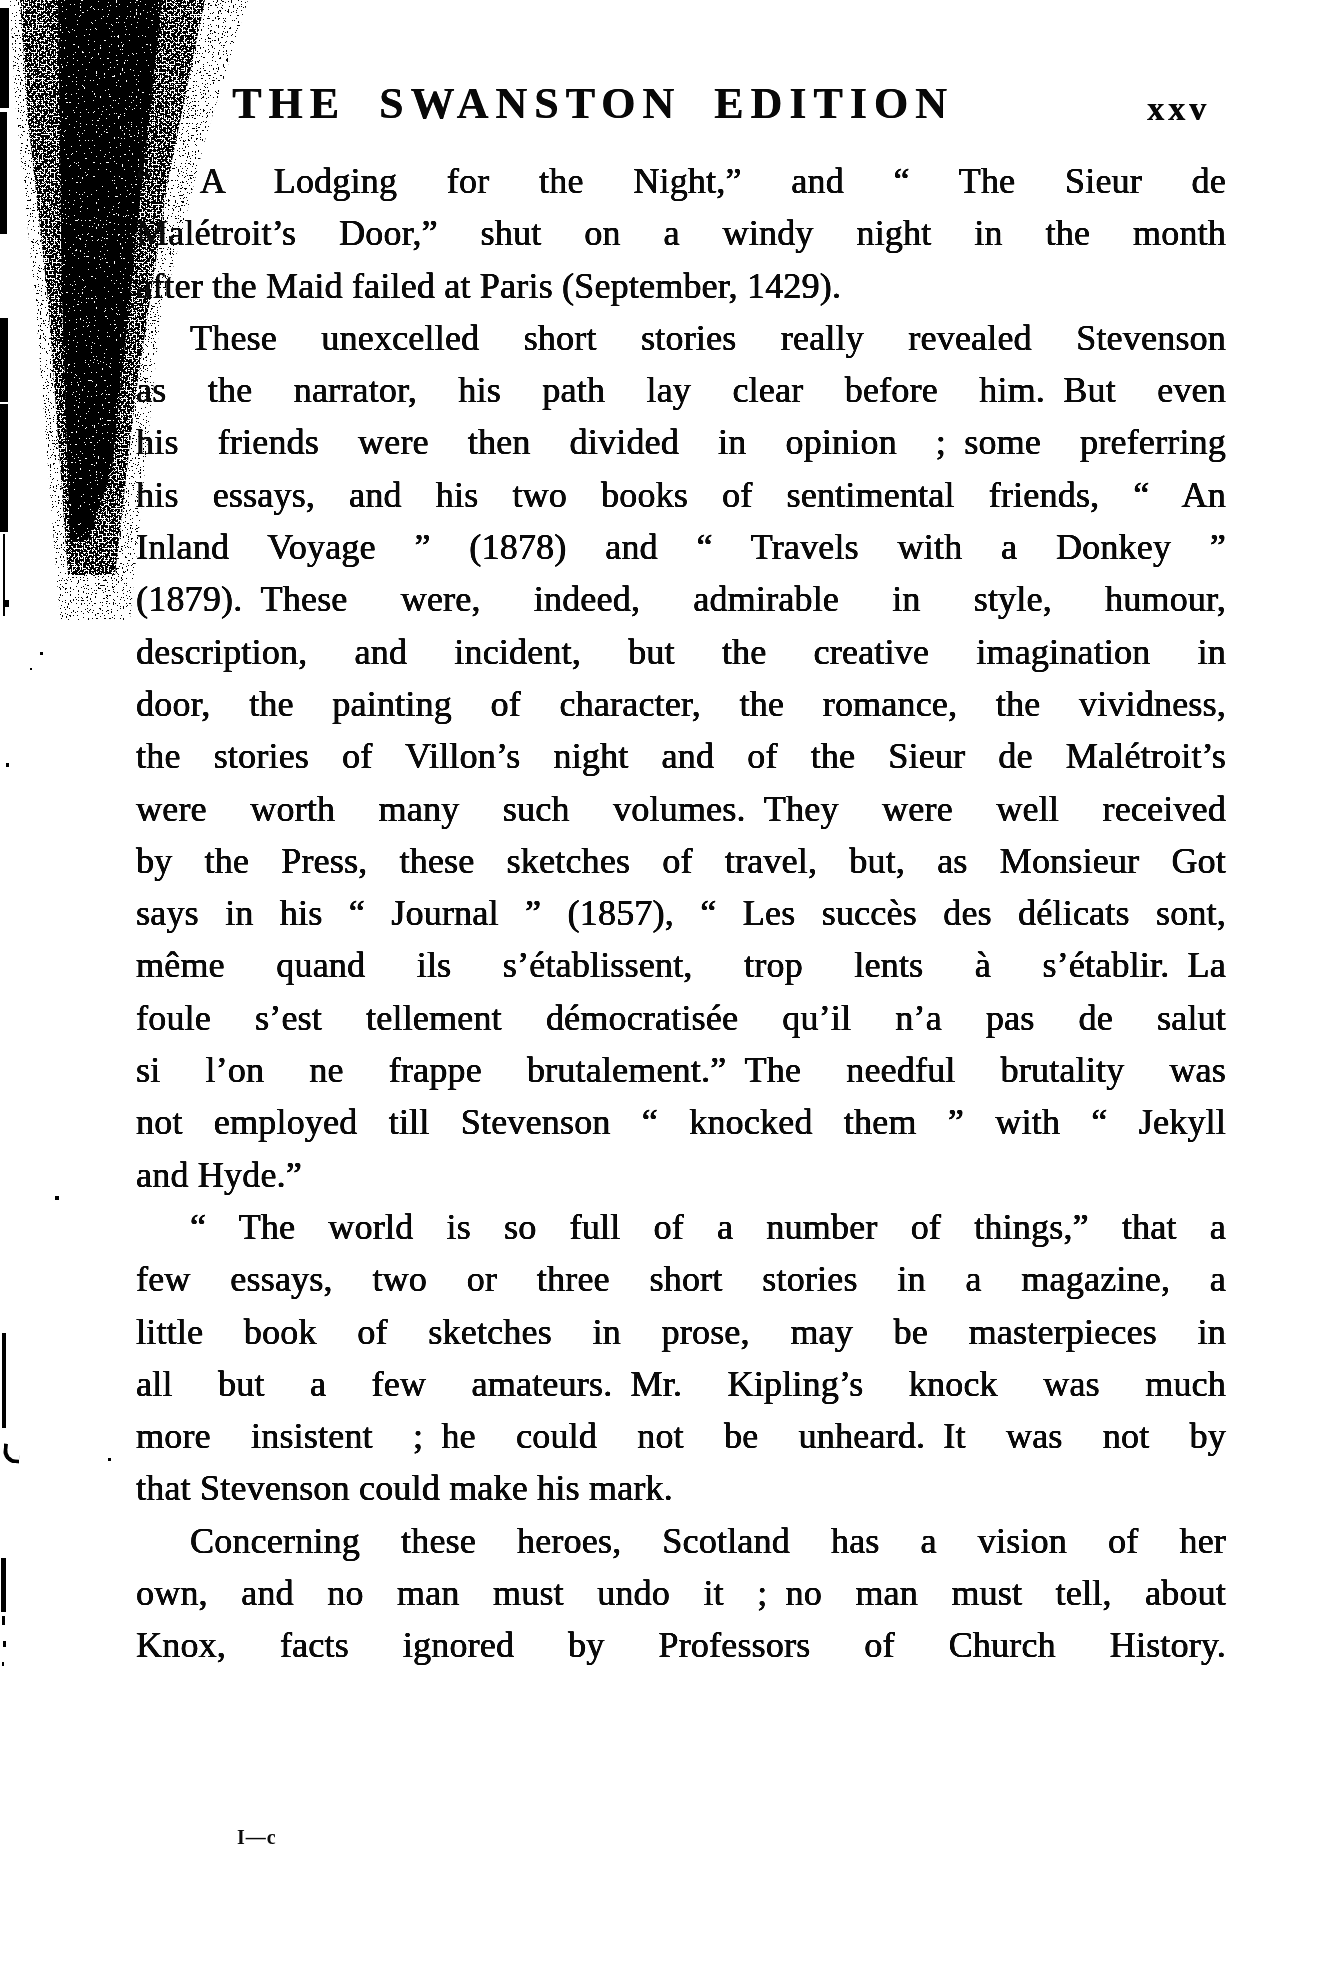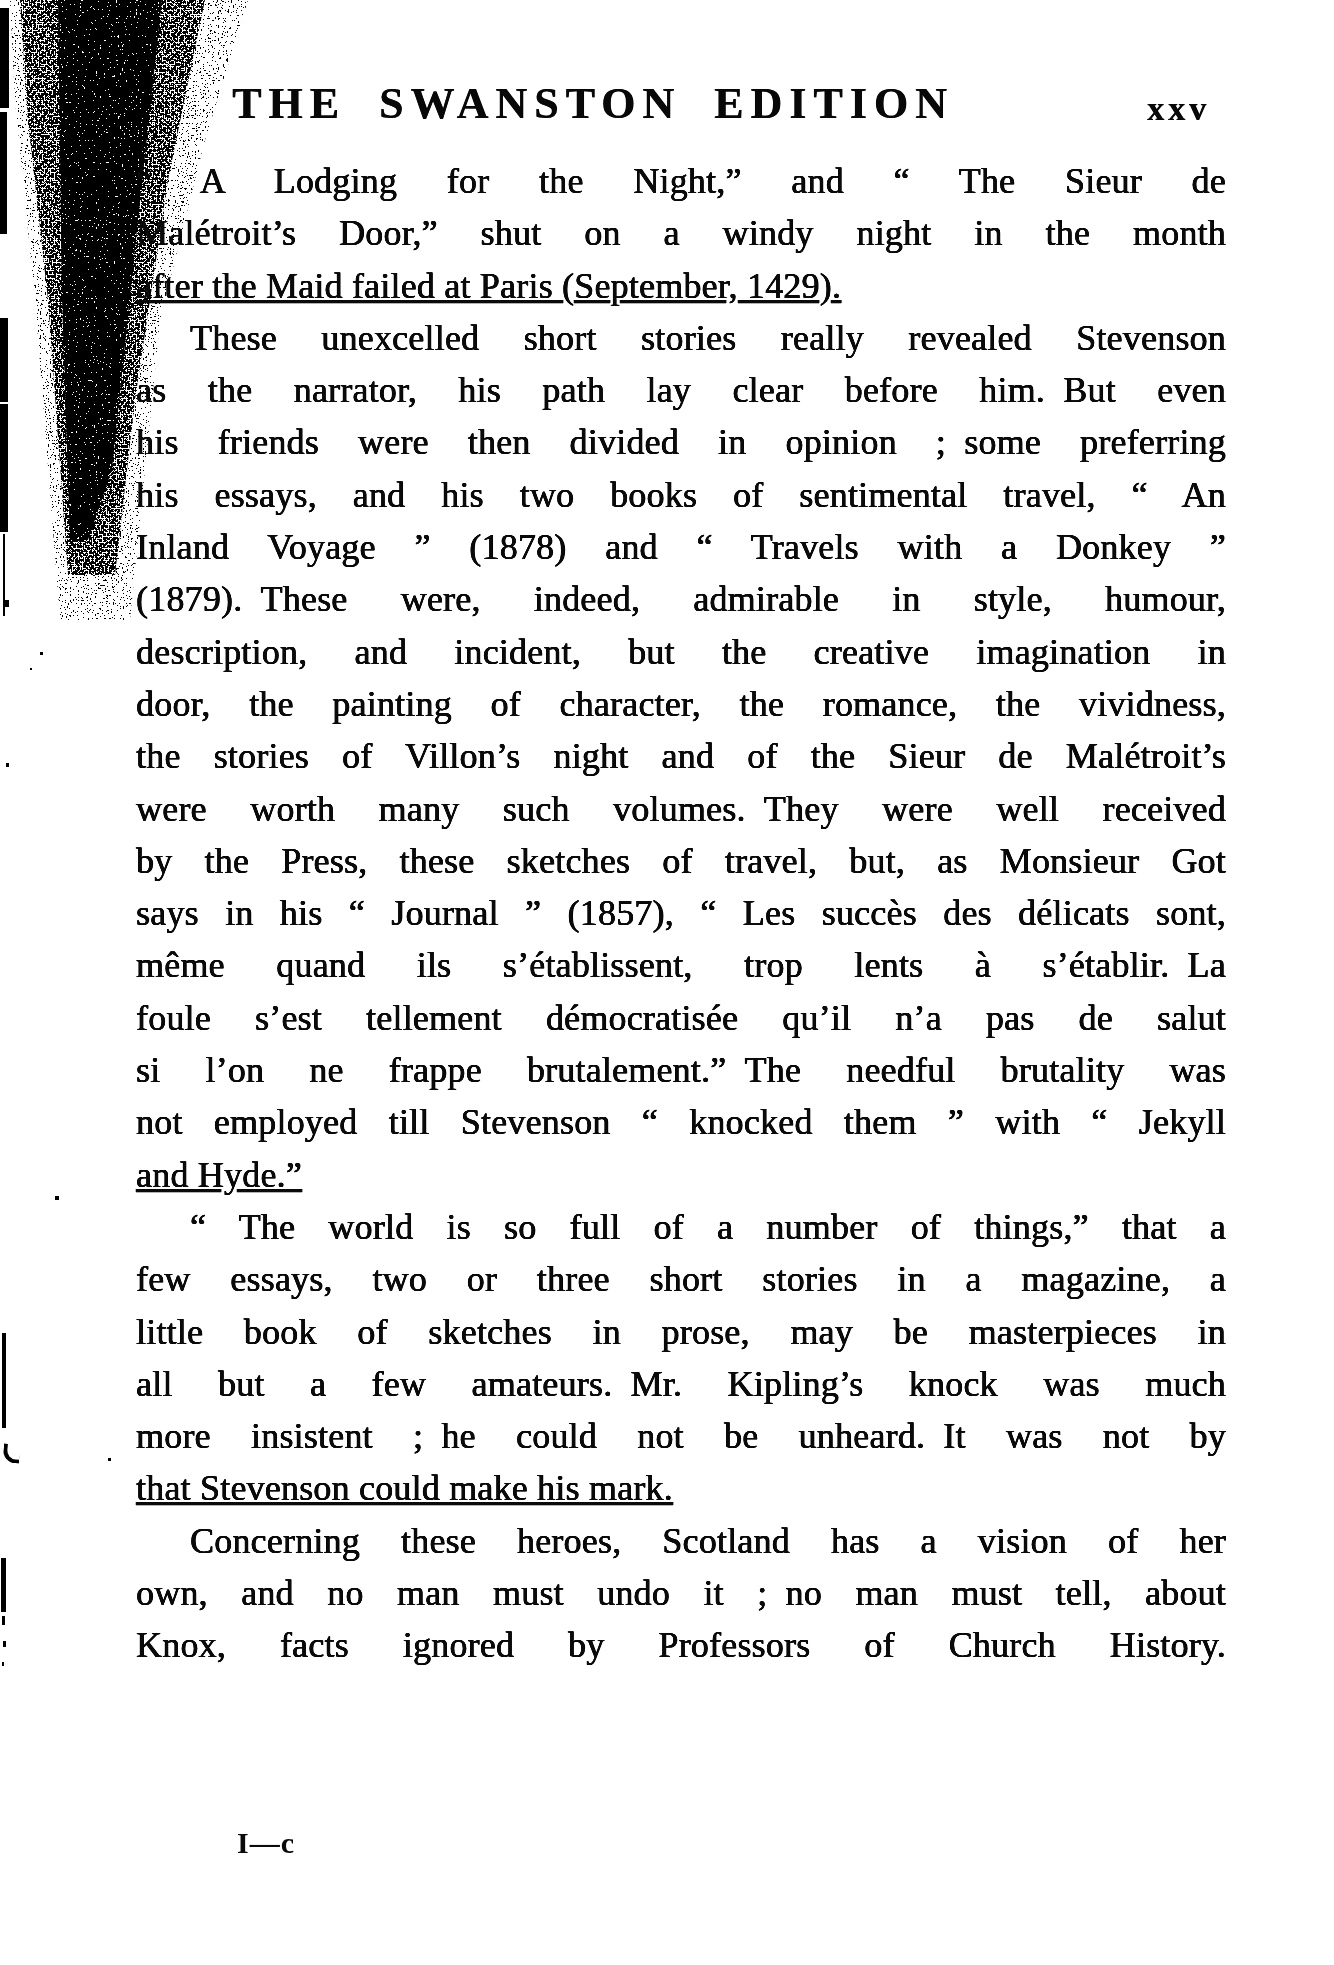--- a/index.html
+++ b/index.html
@@ -33,24 +33,24 @@
     letter-spacing:0.2px;
     text-shadow:0.38px 0 #000, -0.25px 0 #000, 0 0.3px 0.3px #000;
     color:#0a0a0a;
   }
   .para { margin:0; }
   .para.indent > .line:first-child { text-indent:54px; }
   .line {
     text-align:justify;
     text-align-last:justify;
   }
-  .line.no-just { text-align-last:left;text-decoration:underline; }
+  .line.no-just { text-align-last:left; }
   .footer-mark {
     position:absolute; left:237px; top:1826px;
-    font-size:30px; font-weight:700; letter-spacing:1px;
+    font-size:20px; font-weight:700; letter-spacing:1px;
     color:#0a0a0a;
   }
   .gutter-noise { position:absolute; left:0; top:0; pointer-events:none; }
   .mark { position:absolute; background:#000; }
   .mark-hook {
     position:absolute; left:3px; top:1444px;
     width:13px; height:15px; background:transparent;
     border-left:4px solid #000; border-bottom:4px solid #000;
     border-radius:0 0 0 13px;
     transform:rotate(6deg);
@@ -120,21 +120,21 @@
   <div class="body-text">
       <div class="para">
         <div class="line">“ A Lodging for the Night,” and “ The Sieur de</div>
         <div class="line">Malétroit’s Door,” shut on a windy night in the month</div>
         <div class="line no-just">after the Maid failed at Paris (September, 1429).</div>
       </div>
       <div class="para indent">
         <div class="line">These unexcelled short stories really revealed Stevenson</div>
         <div class="line">as the narrator, his path lay clear before him. But even</div>
         <div class="line">his friends were then divided in opinion ; some preferring</div>
-        <div class="line">his essays, and his two books of sentimental travel, “ An</div>
+        <div class="line">his essays, and his two books of sentimental friends, “ An</div>
         <div class="line">Inland Voyage ” (1878) and “ Travels with a Donkey ”</div>
         <div class="line">(1879). These were, indeed, admirable in style, humour,</div>
         <div class="line">description, and incident, but the creative imagination in</div>
         <div class="line">door, the painting of character, the romance, the vividness,</div>
         <div class="line">the stories of Villon’s night and of the Sieur de Malétroit’s</div>
         <div class="line">were worth many such volumes. They were well received</div>
         <div class="line">by the Press, these sketches of travel, but, as Monsieur Got</div>
         <div class="line">says in his “ Journal ” (1857), “ Les succès des délicats sont,</div>
         <div class="line">même quand ils s’établissent, trop lents à s’établir. La</div>
         <div class="line">foule s’est tellement démocratisée qu’il n’a pas de salut</div>

